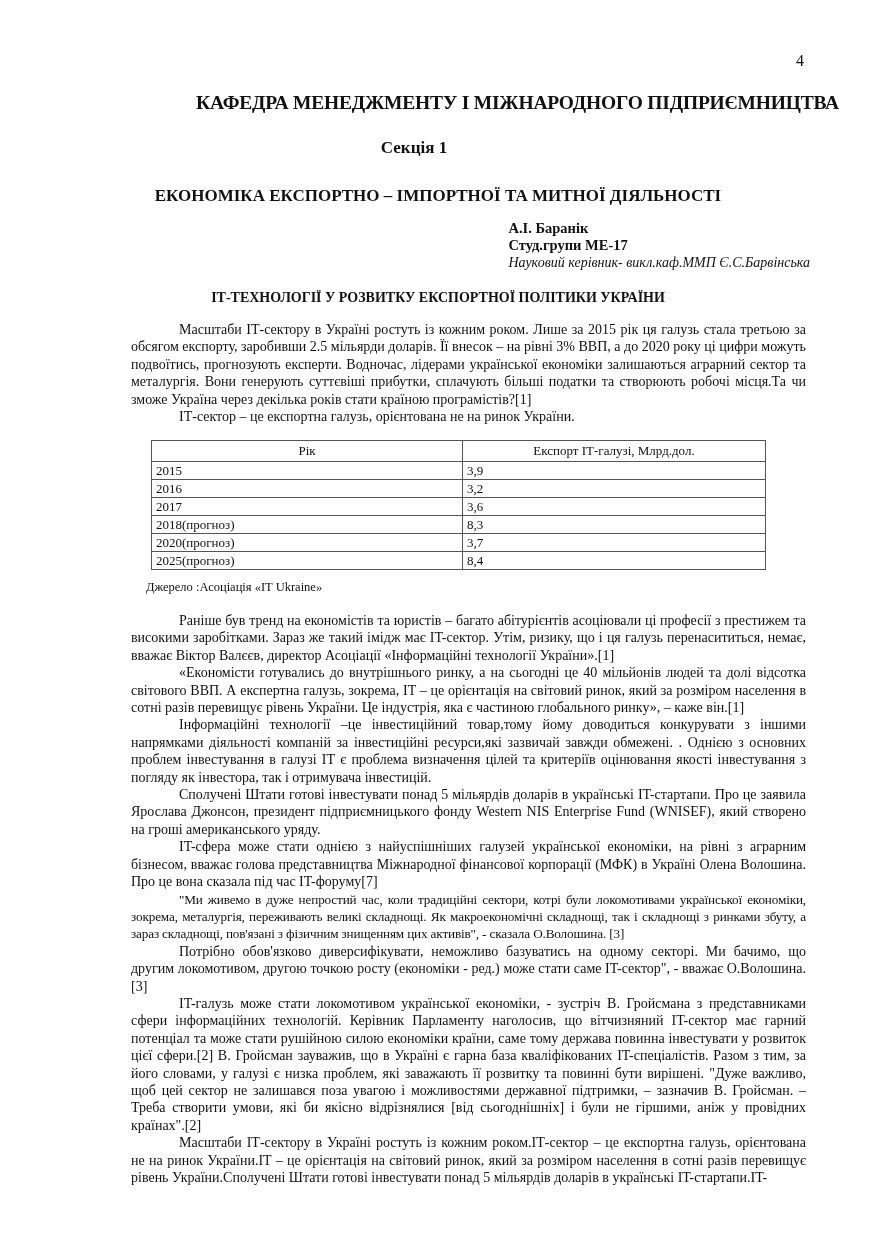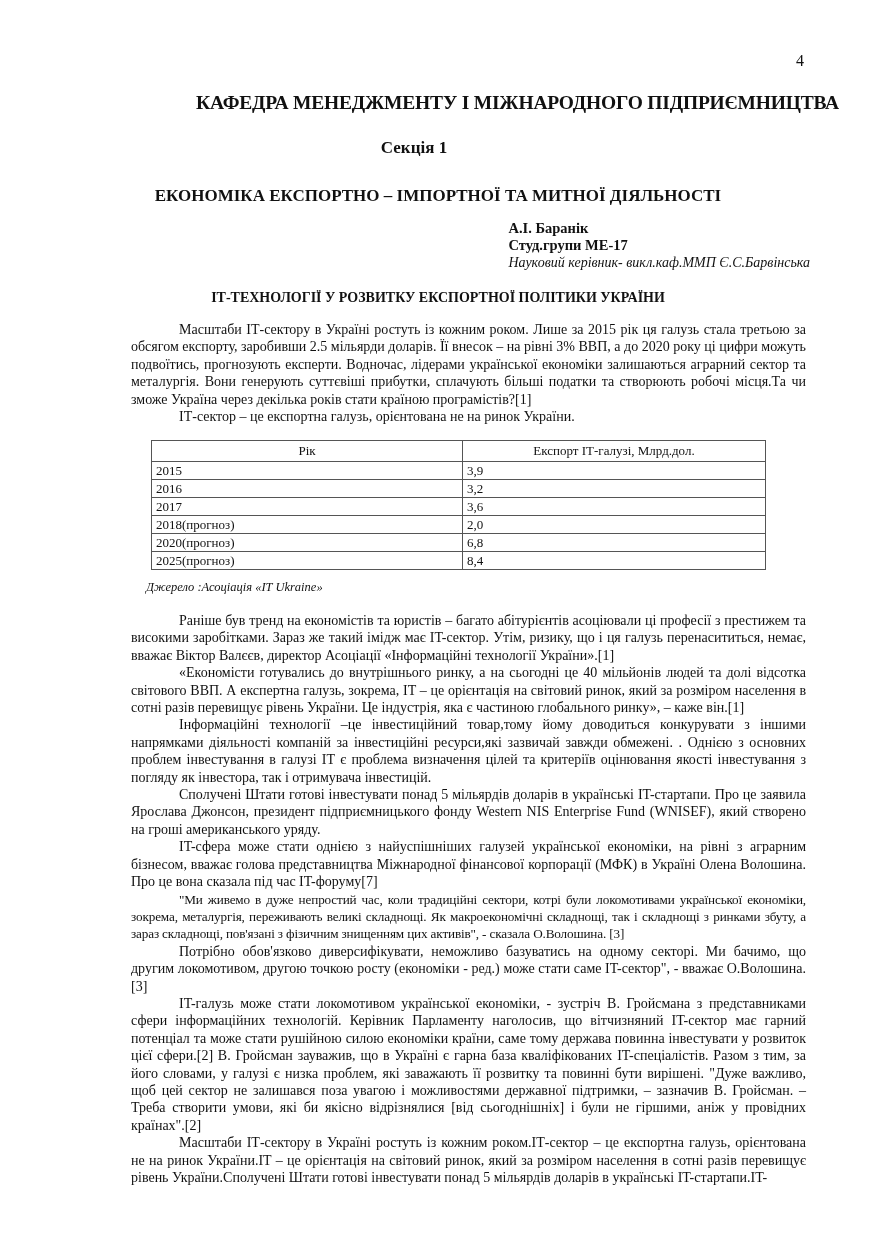--- a/index.html
+++ b/index.html
@@ -34,21 +34,21 @@
   .body-text p { margin: 0; text-indent: 48px; }
   .intro { top: 321px; }
   .table-wrap { position: absolute; top: 440px; left: 151px; }
   table.export-table { border-collapse: collapse; font-size: 13px; }
   table.export-table td, table.export-table th {
     border: 1px solid #555; padding: 0 4px; height: 17px; line-height: 16px; font-weight: normal;
   }
   table.export-table th { text-align: center; height: 20px; }
   .col-year { width: 302px; }
   .col-val { width: 294px; }
-  .source { position: absolute; top: 580px; left: 146px; font-style: italic; font-size: 12.5px; }
+  .source { position: absolute; top: 580px; left: 146px; font-size: 12.5px; }
   .main { top: 612px; }
   .quote-small { font-size: 13.2px; letter-spacing: -0.15px; }
 </style>
 </head>
 <body>
 
 <div class="page-number">4</div>
 <div class="dept-title">КАФЕДРА МЕНЕДЖМЕНТУ І МІЖНАРОДНОГО ПІДПРИЄМНИЦТВА</div>
 <div class="section-label">Секція 1</div>
 <div class="section-title">ЕКОНОМІКА ЕКСПОРТНО – ІМПОРТНОЇ ТА МИТНОЇ ДІЯЛЬНОСТІ</div>
@@ -82,25 +82,25 @@
       <tr>
         <td>2016</td>
         <td>3,2</td>
       </tr>
       <tr>
         <td>2017</td>
         <td>3,6</td>
       </tr>
       <tr>
         <td>2018(прогноз)</td>
-        <td>2,0</td>
+        <td>8,3</td>
       </tr>
       <tr>
         <td>2020(прогноз)</td>
-        <td>6,8</td>
+        <td>3,7</td>
       </tr>
       <tr>
         <td>2025(прогноз)</td>
         <td>8,4</td>
       </tr>
     </tbody>
   </table>
 </div>
 <div class="source">Джерело :Асоціація «IT Ukraine»</div>
 

